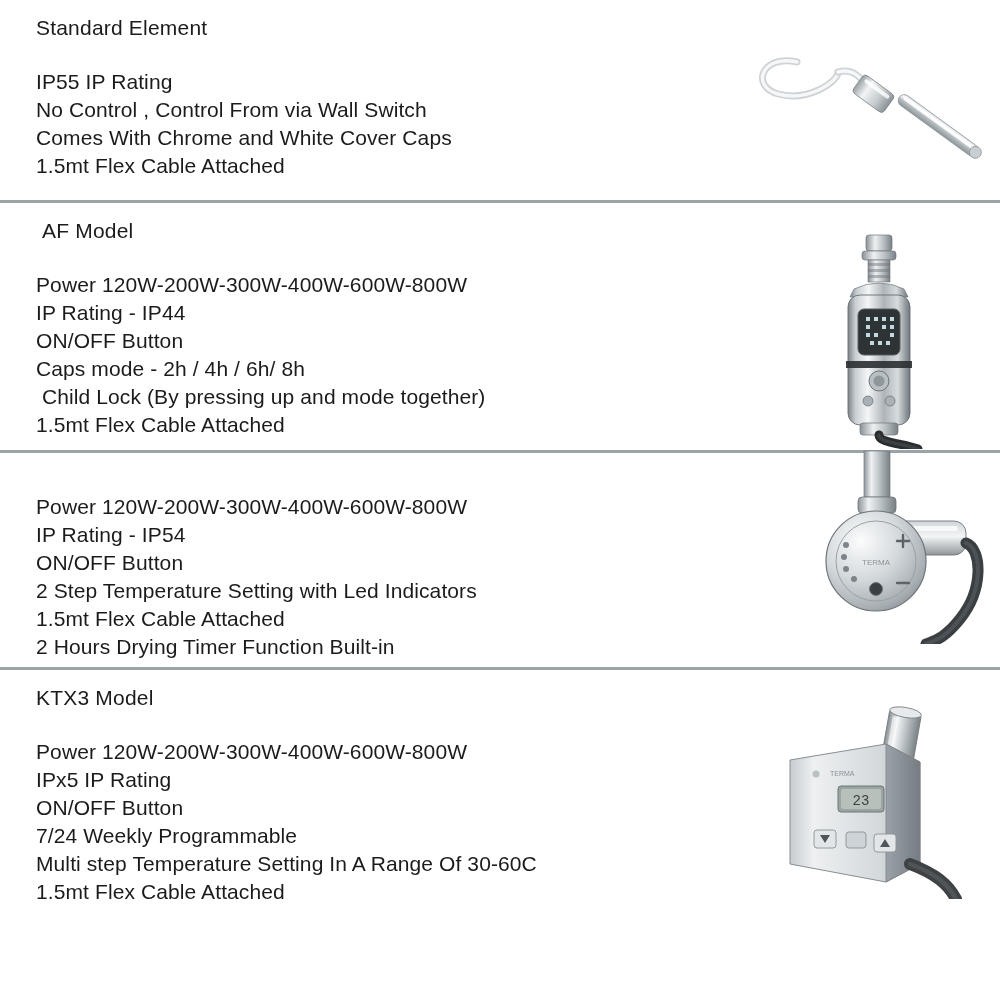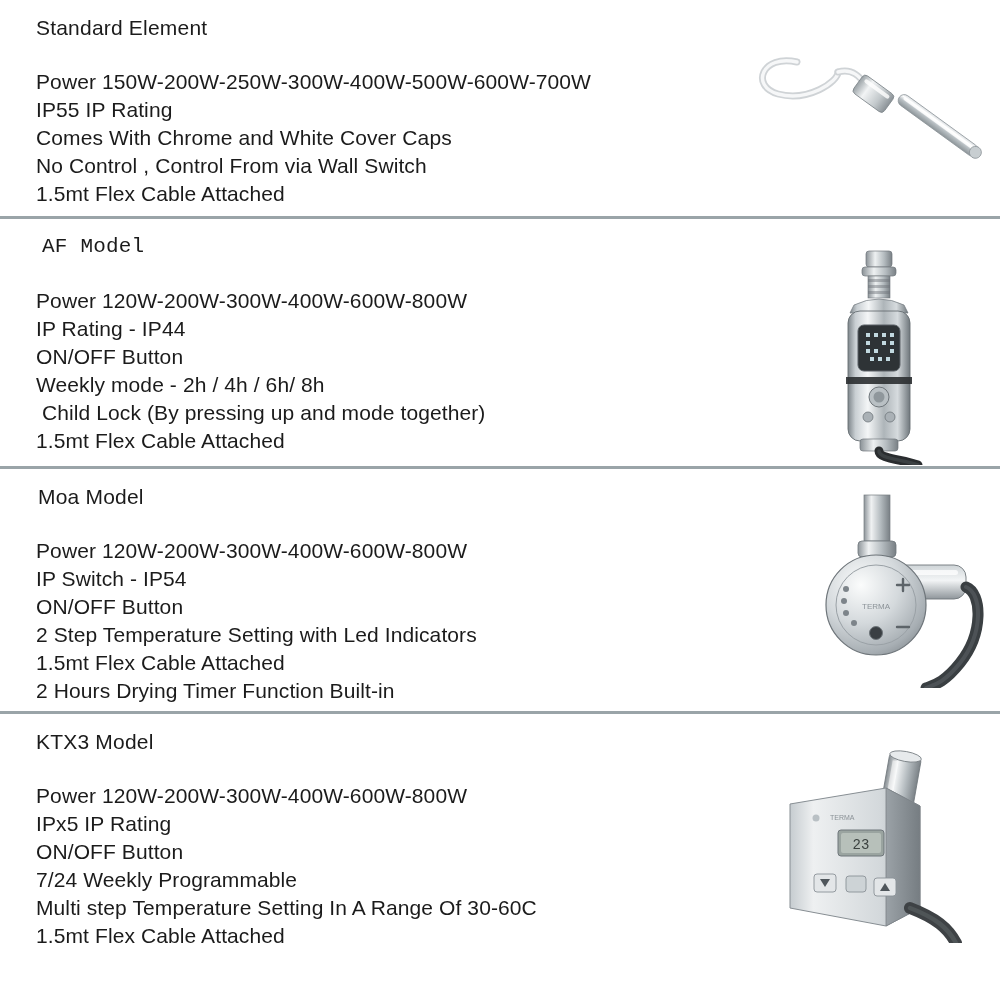--- a/index.html
+++ b/index.html
@@ -76,24 +76,23 @@
 </style>
 </head>
 <body>
 
 <div class="page">
 
   <div class="section" style="padding-top:14px;">
     <div class="sec-title">Standard Element</div>
     <div class="sec-body">
       <ul class="spec-list" style="margin-top:26px;">
-        <li>Power 150W-200W-250W-300W-400W-500W-600W-700W</li>
         <li>IP55 IP Rating</li>
+        <li>No Control , Control From via Wall Switch</li>
         <li>Comes With Chrome and White Cover Caps</li>
-        <li>No Control , Control From via Wall Switch</li>
         <li>1.5mt Flex Cable Attached</li>
       </ul>
       <div class="art art-std">
         <svg width="240" height="150" viewBox="0 0 240 150">
           <defs>
             <linearGradient id="chromeRod" x1="0" y1="0" x2="0" y2="1">
               <stop offset="0%" stop-color="#d9dde0"></stop>
               <stop offset="25%" stop-color="#ffffff"></stop>
               <stop offset="55%" stop-color="#b9c0c4"></stop>
               <stop offset="100%" stop-color="#8d9599"></stop>
@@ -127,27 +126,27 @@
             <circle cx="240" cy="54" r="6" fill="#c8ced1" stroke="#868e93" stroke-width="0.7"></circle>
           </g>
         </svg>
       </div>
     </div>
   </div>
 
   <div class="divider" style="margin-top:8px;"></div>
 
   <div class="section" style="padding-top:14px;">
-    <div class="sec-title" style="padding-left:6px;font-family:Liberation Mono, monospace;">AF Model</div>
+    <div class="sec-title" style="padding-left:6px;">AF Model</div>
     <div class="sec-body">
       <ul class="spec-list" style="margin-top:26px;">
         <li>Power 120W-200W-300W-400W-600W-800W</li>
         <li>IP Rating - IP44</li>
         <li>ON/OFF Button</li>
-        <li>Weekly mode - 2h / 4h / 6h/ 8h</li>
+        <li>Caps mode - 2h / 4h / 6h/ 8h</li>
         <li style="padding-left:6px;">Child Lock (By pressing up and mode together)</li>
         <li>1.5mt Flex Cable Attached</li>
       </ul>
       <div class="art art-af" style="margin-top:-16px;">
         <svg width="200" height="220" viewBox="0 0 200 220">
           <defs>
             <linearGradient id="afBody" x1="0" y1="0" x2="1" y2="0">
               <stop offset="0%" stop-color="#7d858a"></stop>
               <stop offset="12%" stop-color="#c9cfd3"></stop>
               <stop offset="32%" stop-color="#f4f6f7"></stop>
@@ -204,25 +203,24 @@
           <path d="M97 206 C 97 214, 120 214, 136 220" fill="none" stroke="#2a2d2f" stroke-width="9" stroke-linecap="round"></path>
           <path d="M97 206 C 97 214, 120 214, 136 220" fill="none" stroke="#4a4f52" stroke-width="3.5" stroke-linecap="round" opacity="0.6"></path>
         </svg>
       </div>
     </div>
   </div>
 
   <div class="divider" style="margin-top:6px;"></div>
 
   <div class="section" style="padding-top:14px;">
-    <div class="sec-title" style="padding-left:2px;">Moa Model</div>
     <div class="sec-body">
       <ul class="spec-list" style="margin-top:26px;">
         <li>Power 120W-200W-300W-400W-600W-800W</li>
-        <li>IP Switch - IP54</li>
+        <li>IP Rating - IP54</li>
         <li>ON/OFF Button</li>
         <li>2 Step Temperature Setting with Led Indicators</li>
         <li>1.5mt Flex Cable Attached</li>
         <li>2 Hours Drying Timer Function Built-in</li>
       </ul>
       <div class="art art-moa" style="margin-top:-18px;">
         <svg width="210" height="195" viewBox="0 0 210 195">
           <defs>
             <linearGradient id="moaTube" x1="0" y1="0" x2="1" y2="0">
               <stop offset="0%" stop-color="#8d9499"></stop>

